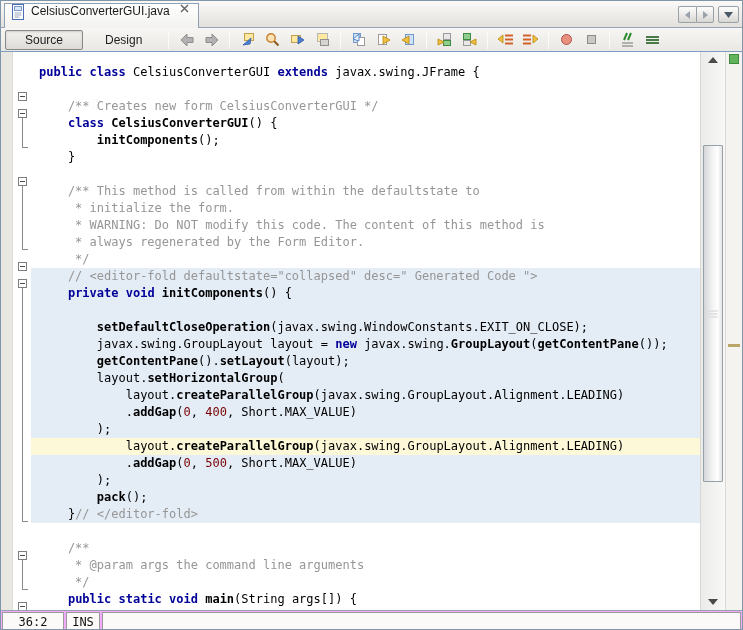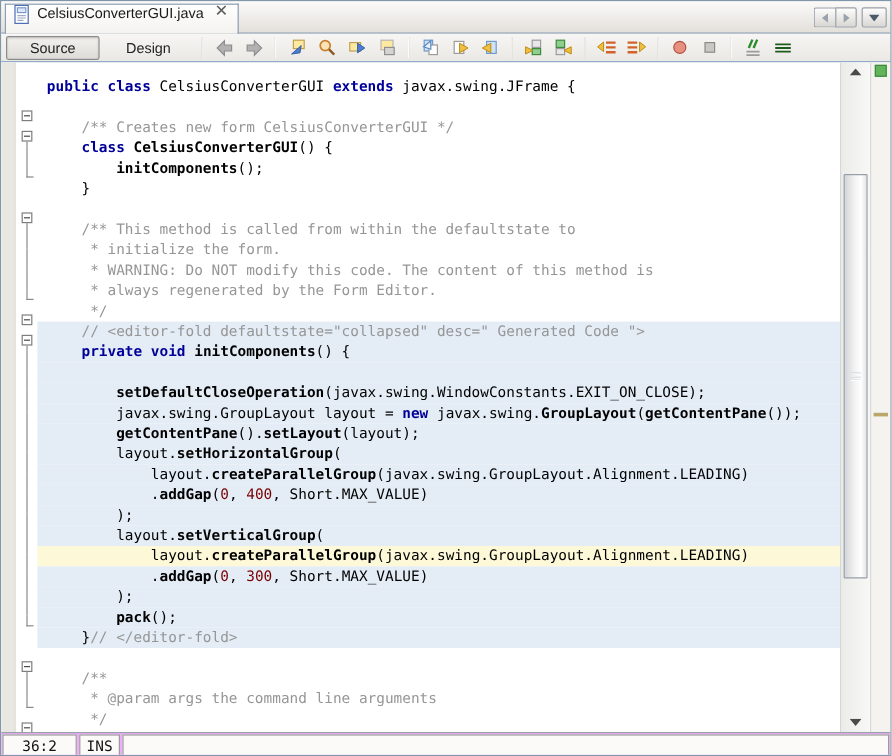--- a/index.html
+++ b/index.html
@@ -362,23 +362,22 @@
           <div class="row sel"><span class="cm">    // &lt;editor-fold defaultstate="collapsed" desc=" Generated Code "&gt;</span></div>
           <div class="row sel"><span class="pl">    </span><span class="kw">private void</span><span class="pl"> </span><span class="mt">initComponents</span><span class="pl">() {</span></div>
           <div class="row sel"></div>
           <div class="row sel"><span class="pl">        </span><span class="mt">setDefaultCloseOperation</span><span class="pl">(javax.swing.WindowConstants.EXIT_ON_CLOSE);</span></div>
           <div class="row sel"><span class="pl">        javax.swing.GroupLayout layout = </span><span class="kw">new</span><span class="pl"> javax.swing.</span><span class="mt">GroupLayout</span><span class="pl">(</span><span class="mt">getContentPane</span><span class="pl">());</span></div>
           <div class="row sel"><span class="pl">        </span><span class="mt">getContentPane</span><span class="pl">().</span><span class="mt">setLayout</span><span class="pl">(layout);</span></div>
           <div class="row sel"><span class="pl">        layout.</span><span class="mt">setHorizontalGroup</span><span class="pl">(</span></div>
           <div class="row sel"><span class="pl">            layout.</span><span class="mt">createParallelGroup</span><span class="pl">(javax.swing.GroupLayout.Alignment.LEADING)</span></div>
           <div class="row sel"><span class="pl">            .</span><span class="mt">addGap</span><span class="pl">(</span><span class="nm">0</span><span class="pl">, </span><span class="nm">400</span><span class="pl">, Short.MAX_VALUE)</span></div>
           <div class="row sel"><span class="pl">        );</span></div>
-          <div class="row sel"><span class="pl">        layout.</span><span class="mt">setVerticalGroup</span><span class="pl">(</span></div>
           <div class="row cur"><span class="pl">            layout.</span><span class="mt">createParallelGroup</span><span class="pl">(javax.swing.GroupLayout.Alignment.LEADING)</span></div>
-          <div class="row sel"><span class="pl">            .</span><span class="mt">addGap</span><span class="pl">(</span><span class="nm">0</span><span class="pl">, </span><span class="nm">300</span><span class="pl">, Short.MAX_VALUE)</span></div>
+          <div class="row sel"><span class="pl">            .</span><span class="mt">addGap</span><span class="pl">(</span><span class="nm">0</span><span class="pl">, </span><span class="nm">500</span><span class="pl">, Short.MAX_VALUE)</span></div>
           <div class="row sel"><span class="pl">        );</span></div>
           <div class="row sel"><span class="pl">        </span><span class="mt">pack</span><span class="pl">();</span></div>
           <div class="row sel"><span class="pl">    }</span><span class="cm">// &lt;/editor-fold&gt;</span></div>
           <div class="row "></div>
           <div class="row "><span class="cm">    /**</span></div>
           <div class="row "><span class="cm">     * @param args the command line arguments</span></div>
           <div class="row "><span class="cm">     */</span></div>
           <div class="row "><span class="pl">    </span><span class="kw">public static void</span><span class="pl"> </span><span class="mt">main</span><span class="pl">(String args[]) {</span></div>
         </div>
       </div>

